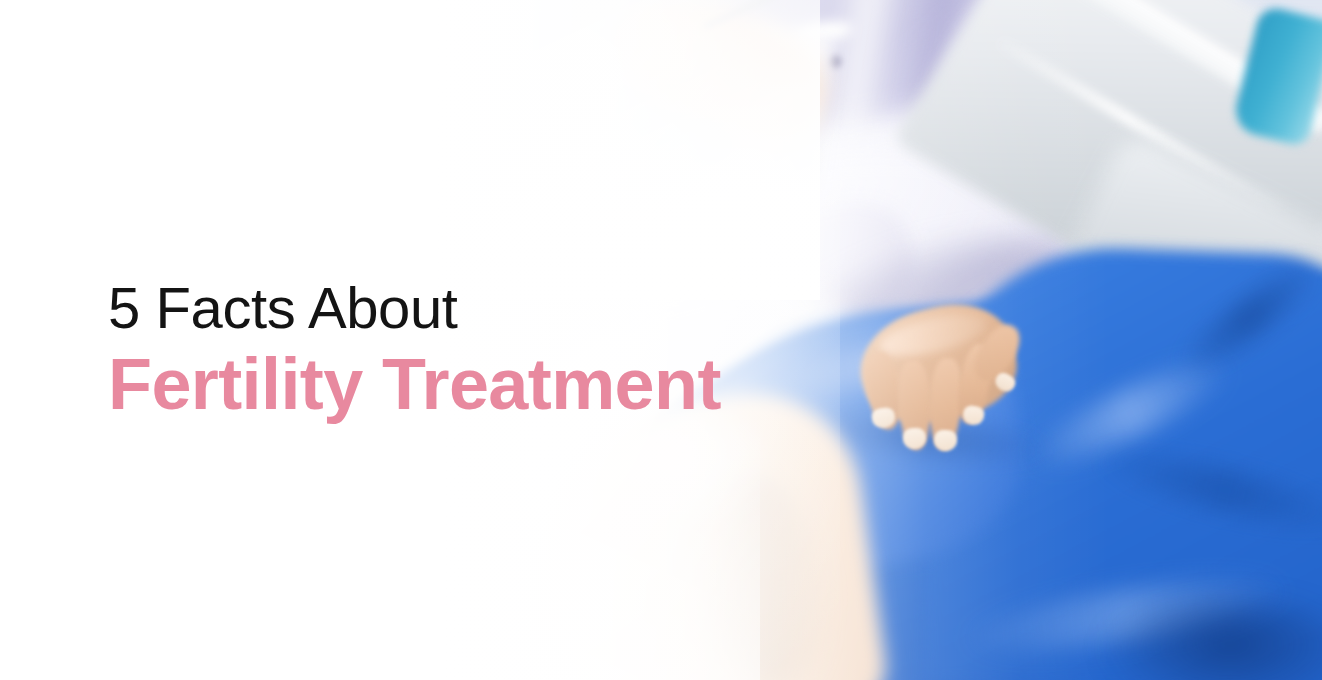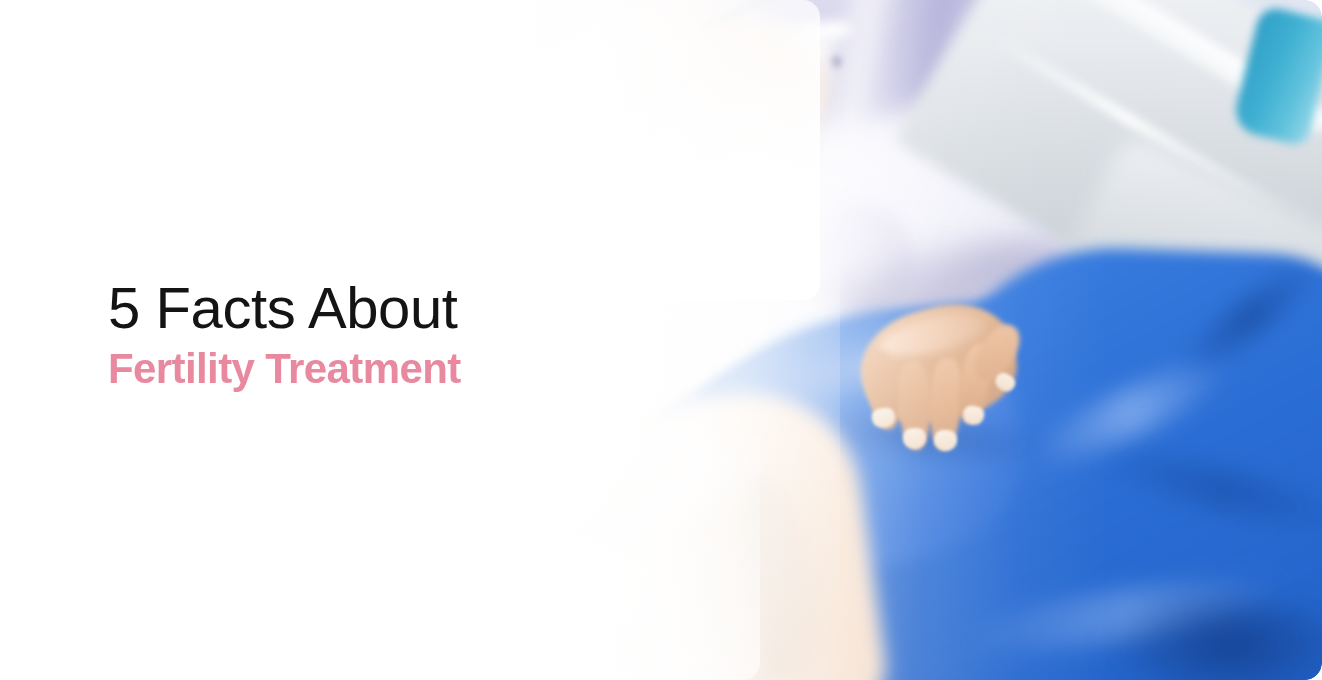--- a/index.html
+++ b/index.html
@@ -1,16 +1,16 @@
 <!DOCTYPE html>
 <html><head>
 <meta charset="utf-8">
 <title>5 Facts About Fertility Treatment</title>
 <style>
-  * { margin:0; padding:0; box-sizing:border-box;border-radius:17px; }
+  * { margin:0; padding:0; box-sizing:border-box; }
   html,body { width:1322px; height:680px; overflow:hidden; background:#ffffff; }
   body { font-family:"Liberation Sans", sans-serif; }
 
   #banner {
     position:relative;
     width:1322px;
     height:680px;
     overflow:hidden;
     background:#ffffff;
   }
@@ -344,21 +344,21 @@
   #line1{
     font-family:"Liberation Sans", sans-serif;
     font-size:58px;
     font-weight:400;
     line-height:1.02;
     letter-spacing:-0.4px;
     white-space:nowrap;
   }
   #line2{
     font-family:"Liberation Sans", sans-serif;
-    font-size:42px;
+    font-size:72px;
     font-weight:700;
     line-height:1.05;
     letter-spacing:-0.6px;
     white-space:nowrap;
     margin-top:10px;
   }
 </style>
 </head>
 <body>
 

